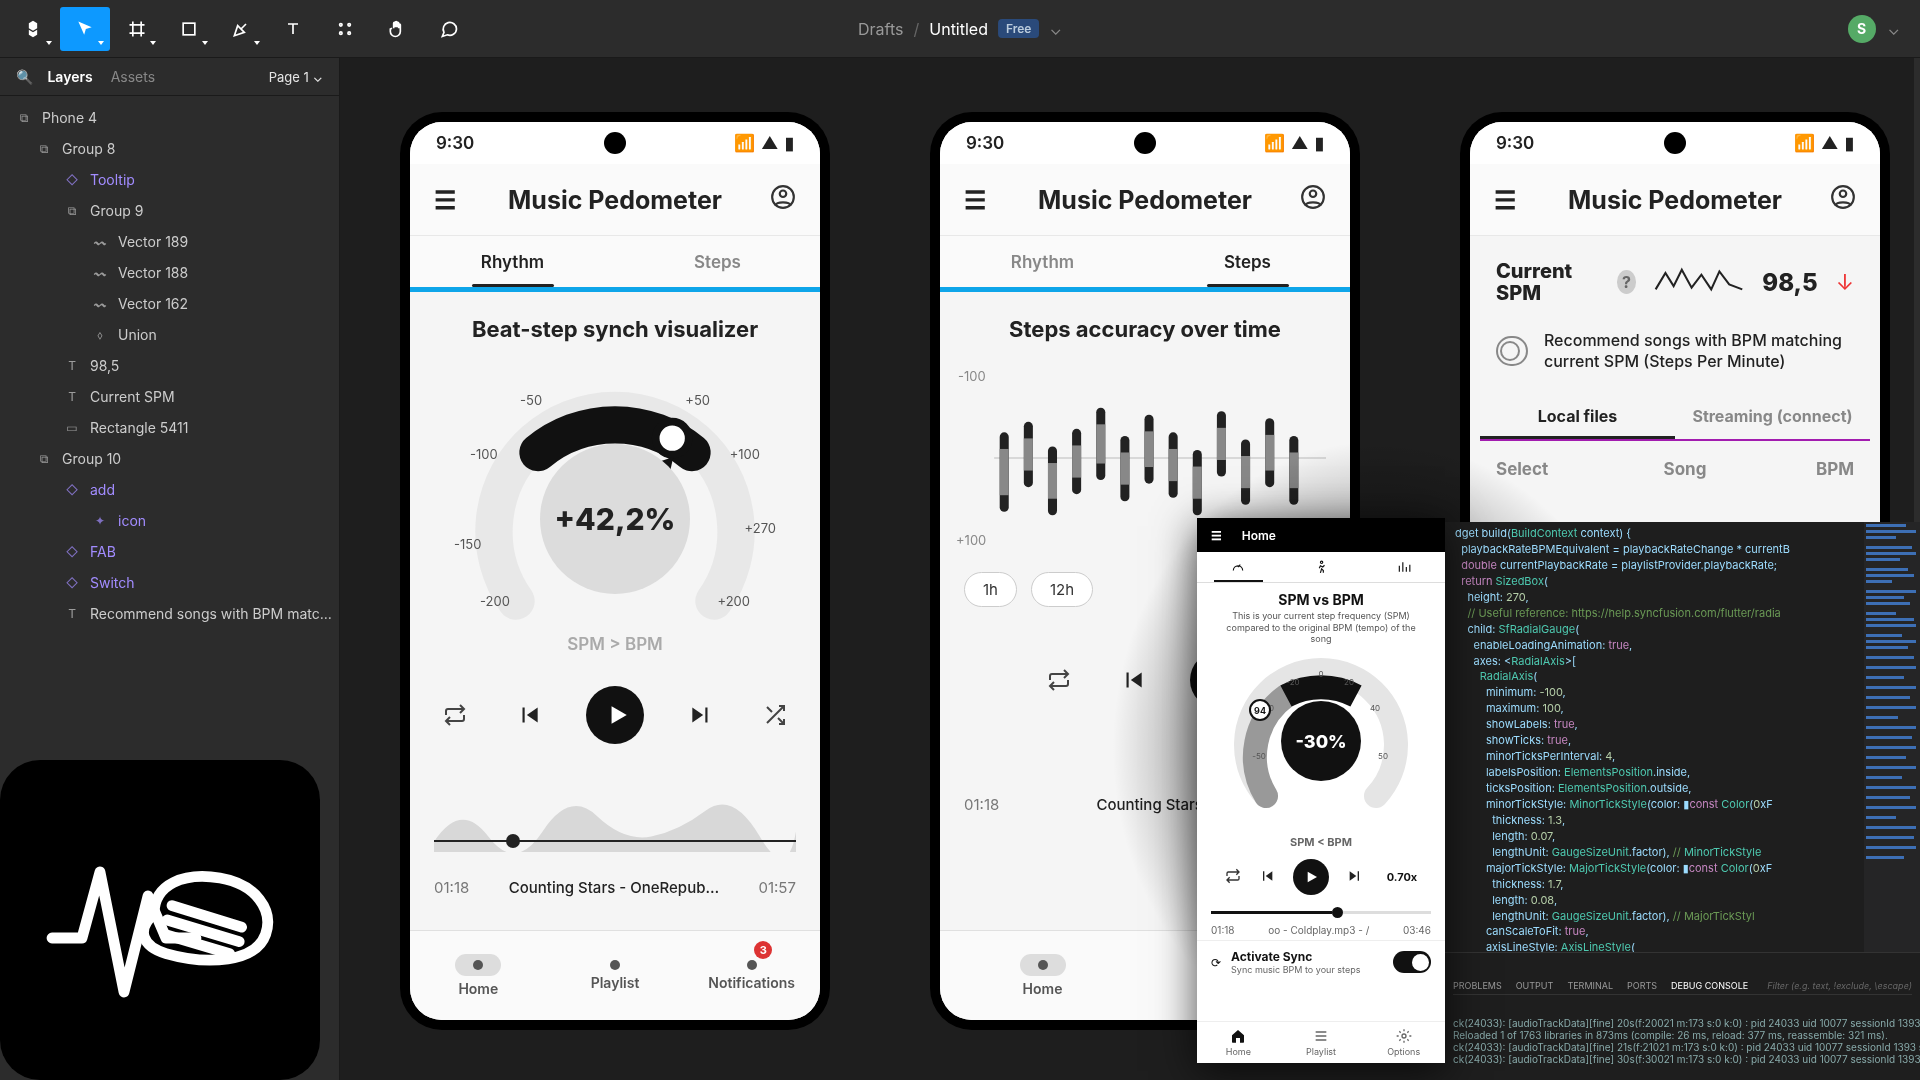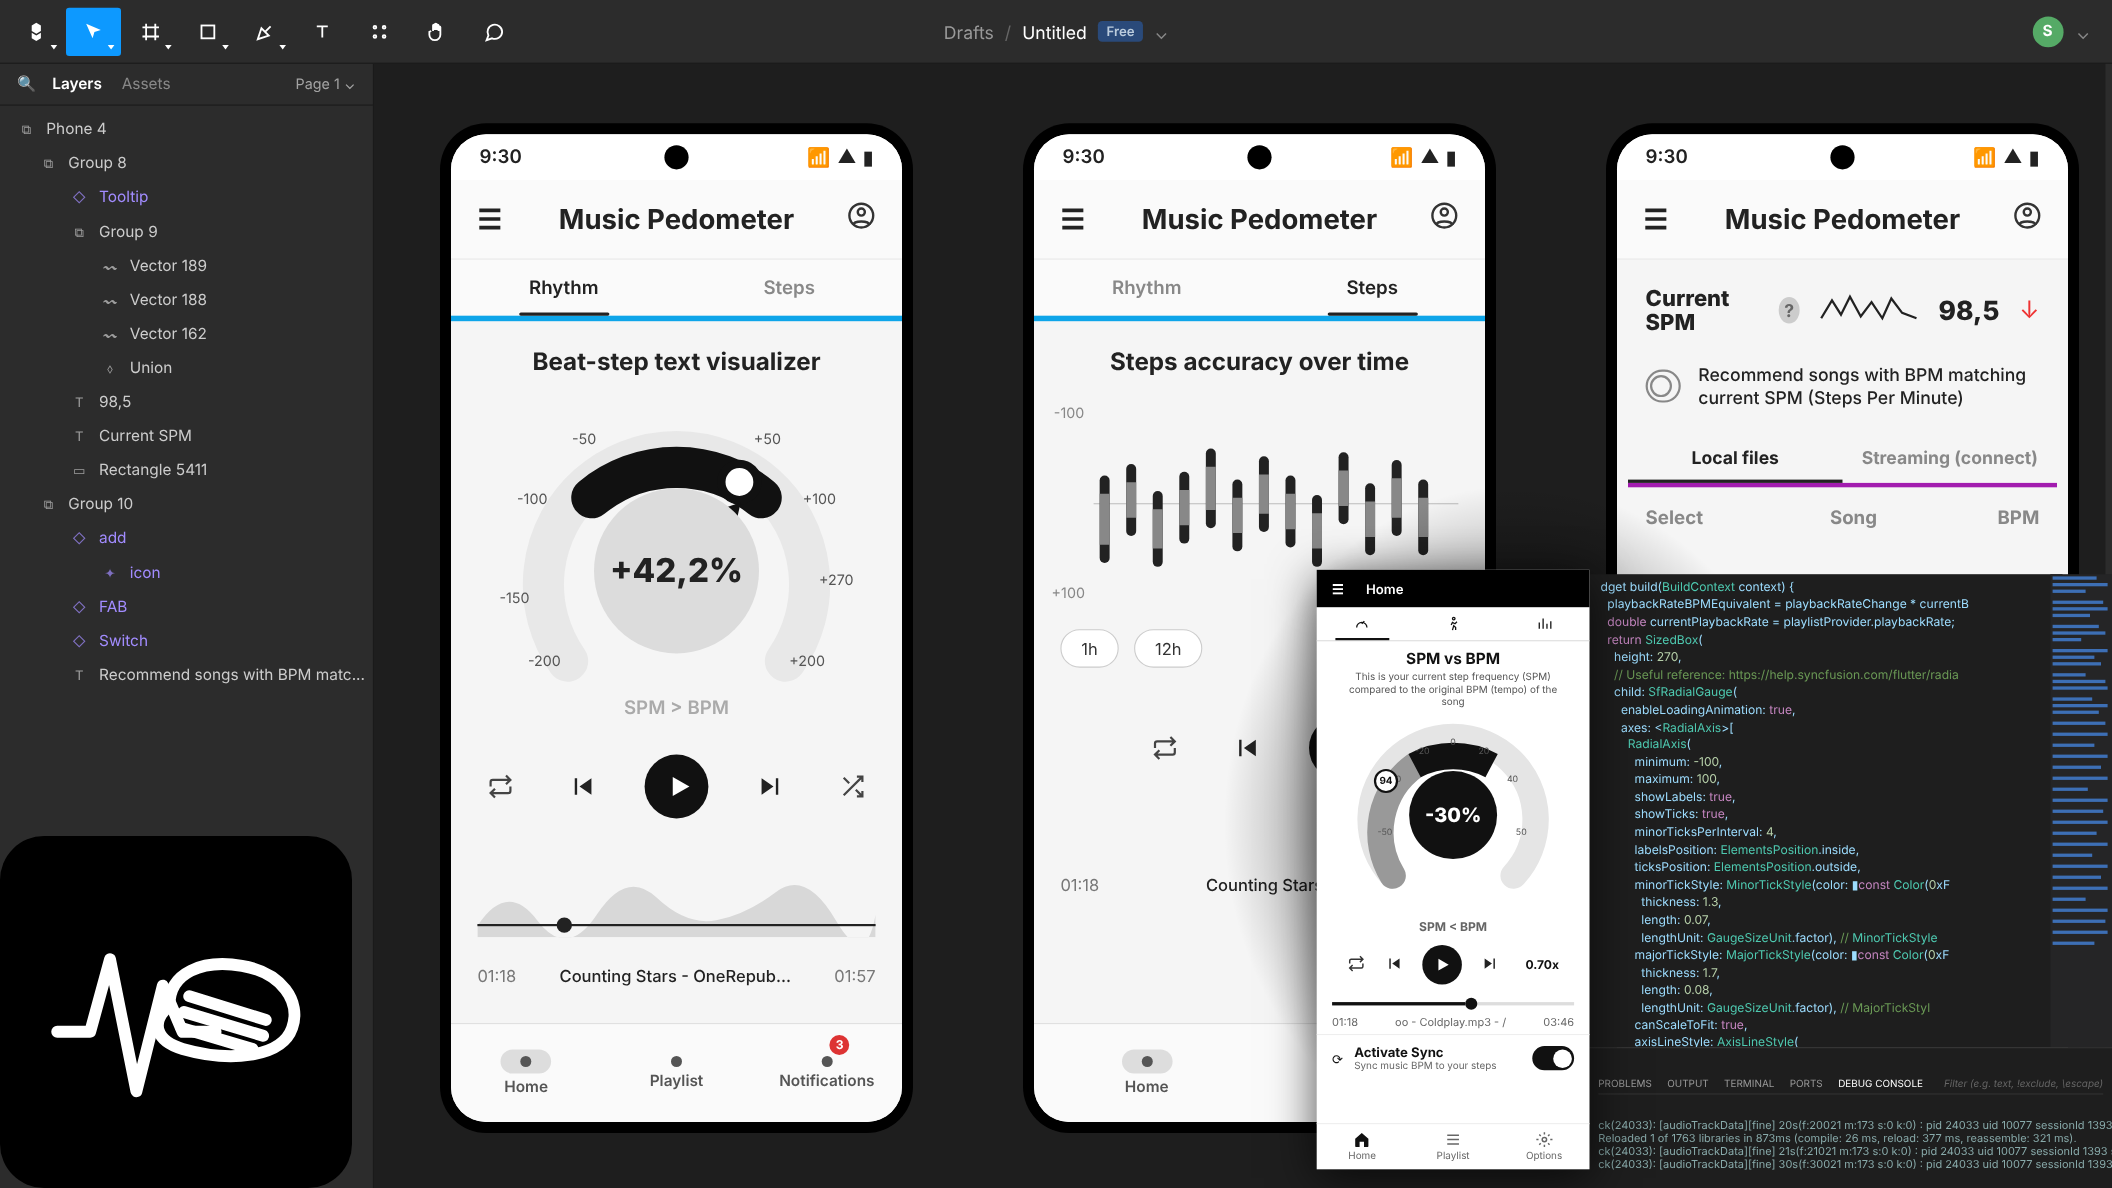--- a/index.html
+++ b/index.html
@@ -16,21 +16,21 @@
   .fname { color:#fff; }
   .badge-free { background:#2a4a7a; color:#bcd; font-size:12px; padding:2px 8px; border-radius:4px; font-weight:600; }
   .topbar-right { margin-left:auto; display:flex; align-items:center; gap:12px; padding-right:12px; }
   .avatar { width:28px; height:28px; border-radius:50%; background:#5a6; display:flex; align-items:center; justify-content:center; color:#fff; font-weight:700; font-size:14px; }
 
   
   .leftbar { position:absolute; top:58px; left:0; width:340px; bottom:0; background:#2c2c2c; border-right:1px solid #1a1a1a; display:flex; flex-direction:column; }
   .leftbar-tabs { display:flex; align-items:center; padding:10px 16px; font-size:14px; border-bottom:1px solid #1a1a1a; }
   .leftbar-tabs .tab { margin-right:18px; color:#888; cursor:pointer; }
   .leftbar-tabs .tab.active { color:#fff; font-weight:600; }
-  .leftbar-tabs .page { margin-left:auto; color:#a3a3a3; font-size:13px; display:flex; align-items:center; gap:4px; }
+  .leftbar-tabs .page { margin-left:auto; color:#e5e5e5; font-size:13px; display:flex; align-items:center; gap:4px; }
   .layers { padding:6px 0; font-size:14px; overflow-y:auto; flex:1; }
   .layer { display:flex; align-items:center; gap:10px; padding:7px 16px; color:#ccc; cursor:pointer; white-space:nowrap; overflow:hidden; text-overflow:ellipsis; }
   .layer .licon { width:16px; height:16px; flex:0 0 16px; opacity:.7; display:flex; align-items:center; justify-content:center; font-size:12px; }
   .layer.ind1 { padding-left:36px; }
   .layer.ind2 { padding-left:64px; }
   .layer.ind3 { padding-left:92px; }
   .layer.purple { color:#a28cff; }
 
   .logo-overlay { position:absolute; left:0; bottom:0; width:320px; height:320px; background:#000; border-radius:40px; display:flex; align-items:center; justify-content:center; z-index:5; }
   .logo-overlay svg { width:240px; height:200px; }
@@ -88,21 +88,21 @@
   
   .spm-block { display:flex; align-items:center; padding:8px 16px; gap:18px; }
   .spm-block .lbl { font-size:20px; font-weight:800; color:#222; line-height:1.1;}
   .spm-block .help { width:24px; height:24px; border-radius:50%; background:#ccc; color:#666; display:flex; align-items:center; justify-content:center; font-weight:700; }
   .spm-block .val { font-size:24px; font-weight:800; color:#222; margin-left:auto; }
   .spm-block .arrow-down { color:#e33; font-size:22px; }
   .toggle-row { display:flex; align-items:center; gap:16px; padding:8px 16px; }
   .switch { width:50px; height:30px; border:2px solid #888; border-radius:30px; display:flex; align-items:center; padding:2px; }
   .switch .knob { width:20px; height:20px; border-radius:50%; border:2px solid #888; }
   .toggle-text { font-size:16px; color:#222; font-weight:500; line-height:1.3; }
-  .mini-tabs { display:flex; border-bottom:4px solid #a21caf; margin-top:6px;}
+  .mini-tabs { display:flex; border-bottom:2px solid #a21caf; margin-top:6px;}
   .mini-tabs .mt { flex:1; text-align:center; padding:10px; font-size:16px; font-weight:700; color:#888;}
   .mini-tabs .mt.active { color:#222; border-bottom:3px solid #222;}
   .tbl-head { display:flex; padding:8px 16px; font-size:17px; font-weight:700; color:#888;}
 
   
   .live-app { position:absolute; width:248px; height:545px; background:#fff; color:#111; box-shadow:0 8px 40px rgba(0,0,0,.7); display:flex; flex-direction:column; font-size:12px; z-index:20;}
   .la-top { background:#000; color:#fff; height:34px; display:flex; align-items:center; gap:20px; padding:0 14px; font-weight:600;}
   .la-seg { display:flex; border-bottom:1px solid #ddd;}
   .la-seg .s { flex:1; display:flex; justify-content:center; padding:8px; position:relative;}
   .la-seg .s.active::after { content:''; position:absolute; bottom:0; left:20%; right:20%; height:2px; background:#111;}
@@ -319,21 +319,21 @@
               <circle cx="12" cy="12" r="10"></circle>
               <circle cx="12" cy="9" r="3"></circle>
               <path d="M5 20c1-4 13-4 14 0"></path>
             </svg></span>
       </div>
       <div class="tabs">
         <div class="tab active">Rhythm</div>
         <div class="tab">Steps</div>
       </div>
       <div class="body">
-        <div class="section-title">Beat-step text visualizer</div>
+        <div class="section-title">Beat-step synch visualizer</div>
         <div class="gauge-wrap">
           <svg viewBox="0 0 300 260" width="330" height="290">
             <defs>
                 <linearGradient id="gg" x1="0" x2="1">
                   <stop offset="0" stop-color="#eee"></stop>
                   <stop offset="0.5" stop-color="#111"></stop>
                   <stop offset="1" stop-color="#eee"></stop>
                 </linearGradient>
               </defs>
             <path d="M60 210 A110 110 0 1 1 240 210" stroke="#e8e8e8" stroke-width="34" fill="none" stroke-linecap="round"></path>

